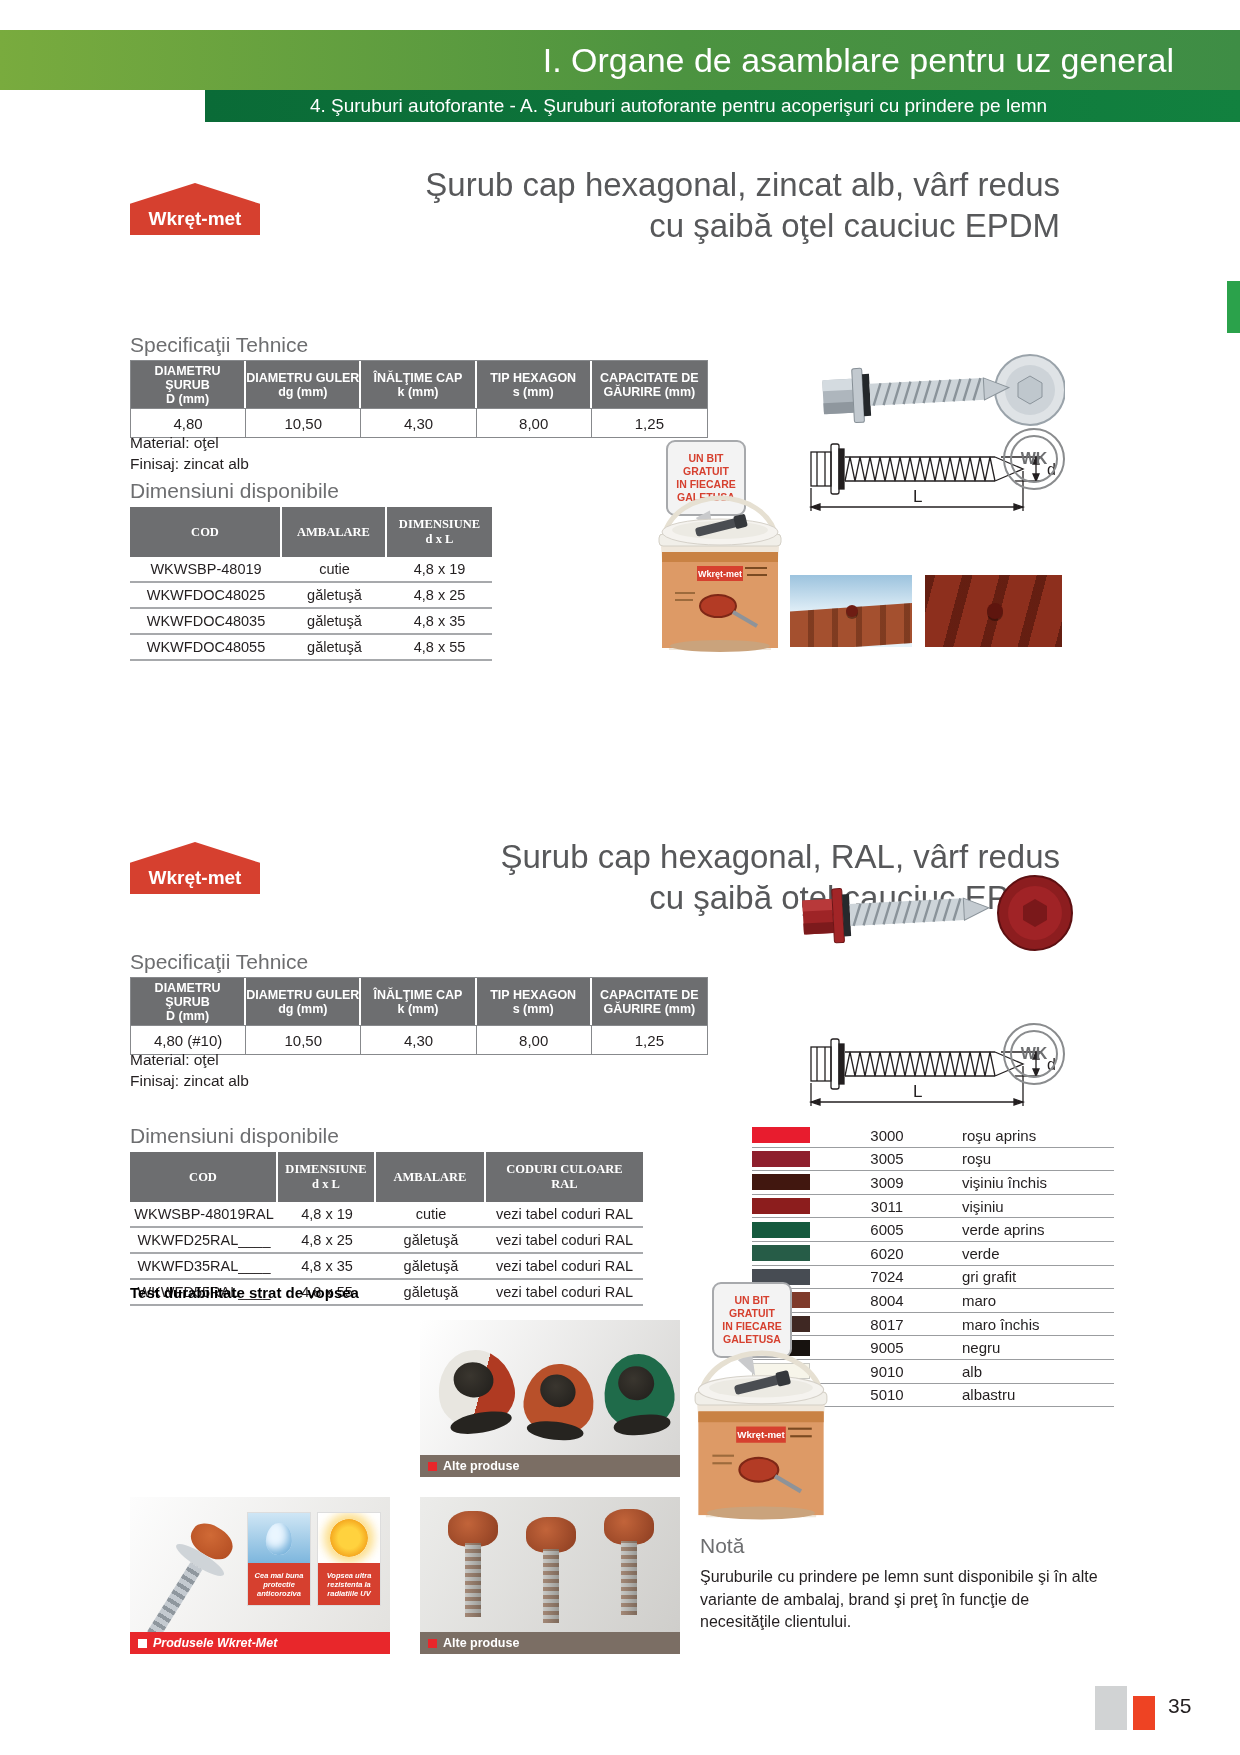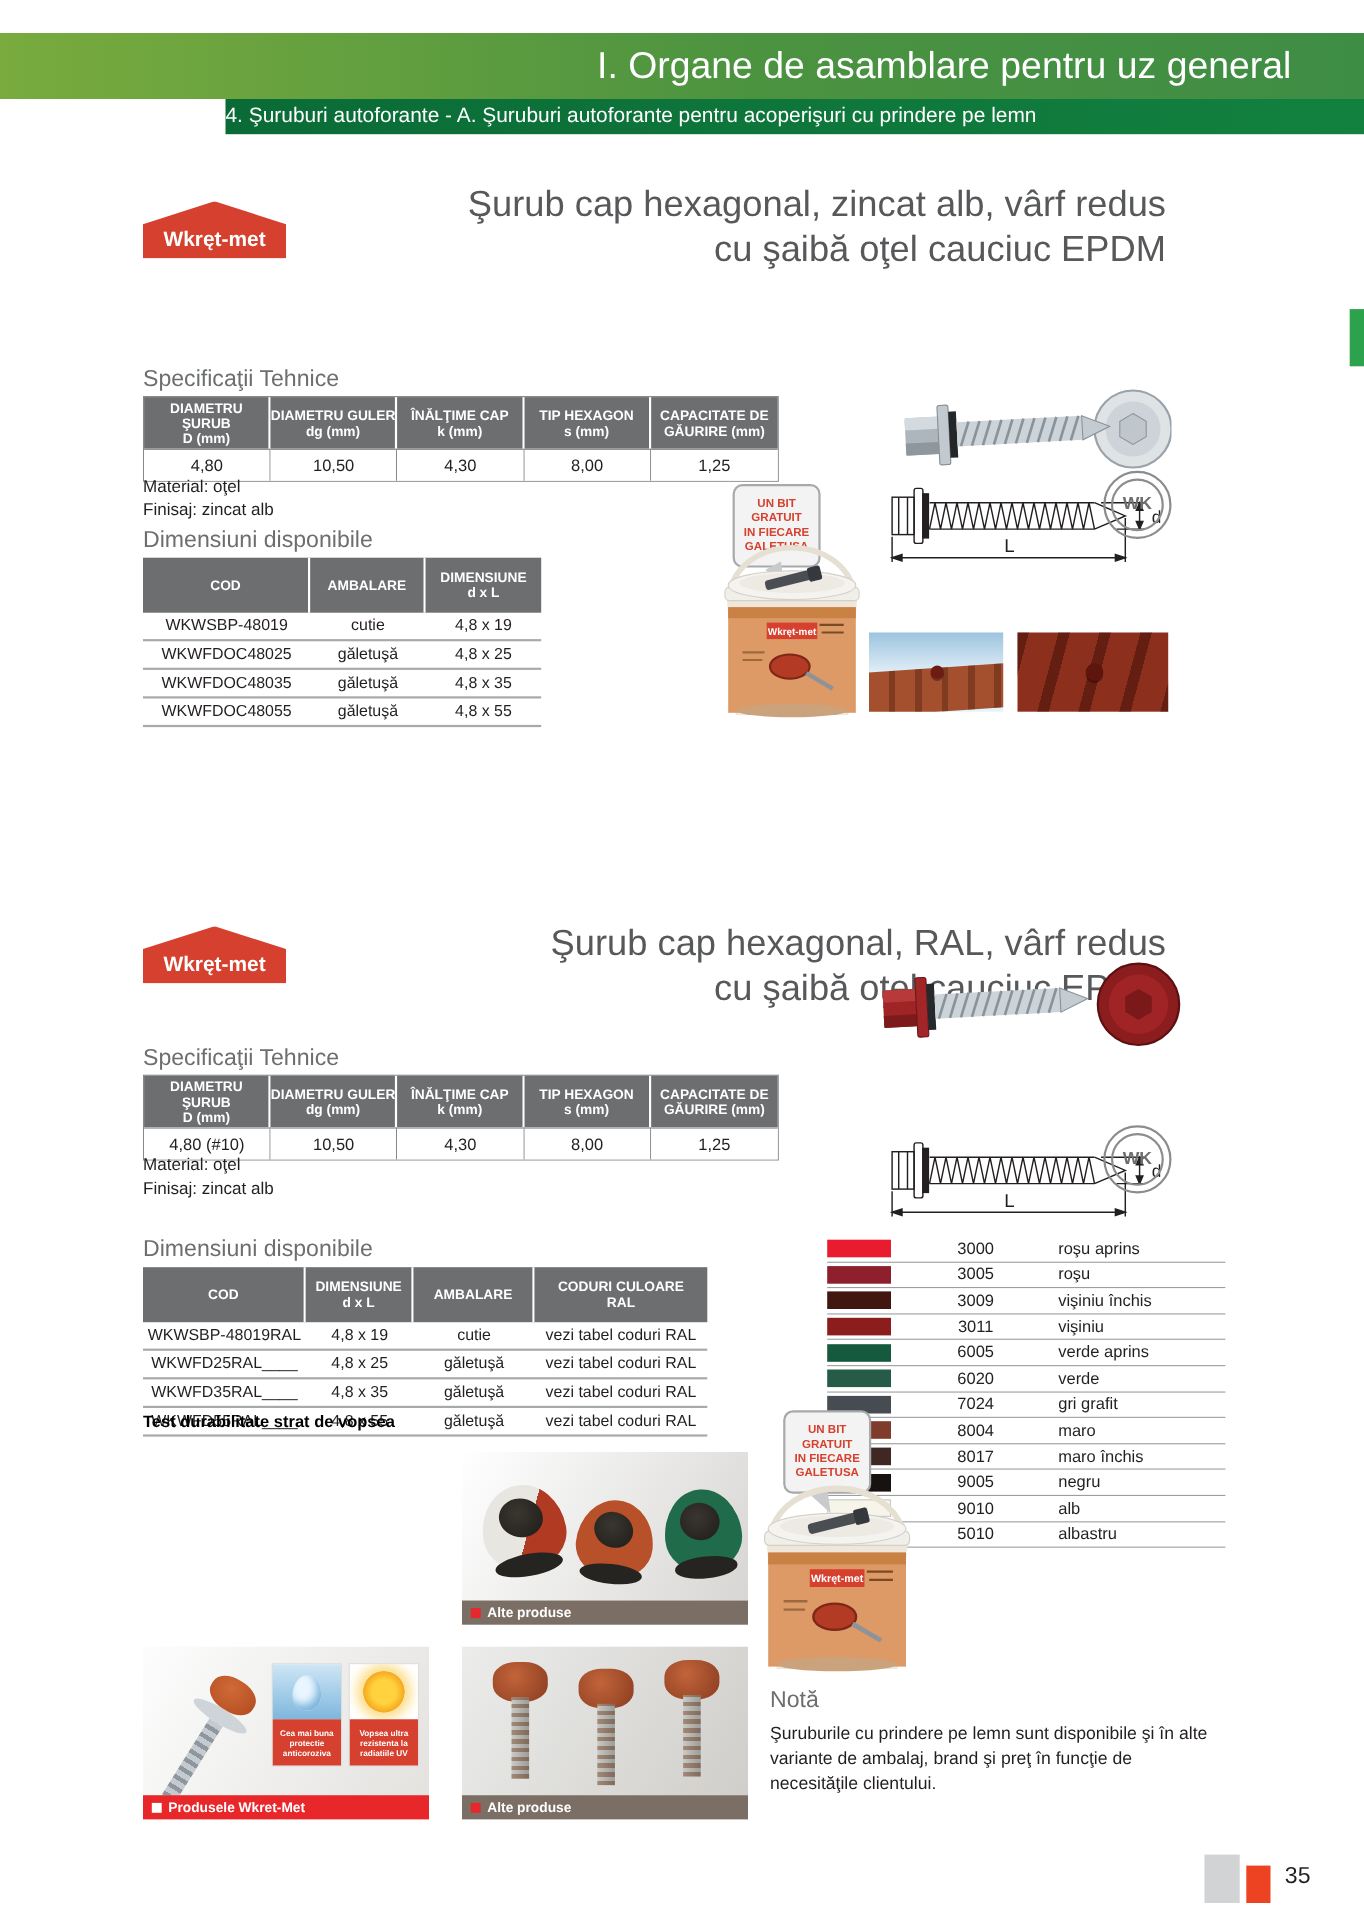--- a/index.html
+++ b/index.html
@@ -6,21 +6,21 @@
   .page{position:relative;width:1240px;height:1755px;background:#fff;overflow:hidden;
         font-family:"Liberation Sans",sans-serif;color:#231f20;}
   .abs{position:absolute;}
 
   
   .banner-main{left:0;top:30px;width:1240px;height:60px;
     background:linear-gradient(90deg,#79ab3e,#4c9340 55%,#3e8d45);
     color:#fff;font-size:34px;line-height:60px;text-align:right;padding-right:66px;box-sizing:border-box;}
   .banner-sub{left:205px;top:90px;width:1035px;height:32px;
     background:linear-gradient(90deg,#0a6b37,#12813f);
-    color:#fff;font-size:19px;line-height:32px;text-align:left;padding-right:88px;box-sizing:border-box;}
+    color:#fff;font-size:19px;line-height:32px;text-align:center;padding-right:88px;box-sizing:border-box;}
   .edge-tab{right:0;top:281px;width:13px;height:52px;background:#2ba24b;}
 
   
   .logo{width:130px;height:52px;background:#d6402f;
     clip-path:polygon(50% 0,100% 40%,100% 100%,0 100%,0 40%);}
   .logo span{position:absolute;left:0;right:0;bottom:5px;text-align:center;
     color:#fff;font-weight:bold;font-size:19px;}
 
   
   .prod-title{width:700px;text-align:right;font-size:33px;line-height:41px;color:#57585a;white-space:pre-line;}
@@ -34,21 +34,21 @@
     display:flex;align-items:center;justify-content:center;text-align:center;white-space:pre-line;
     border-right:2px solid #fff;box-sizing:border-box;}
   .spec-hcell:last-child{border-right:none;}
   .spec-vrow{display:grid;grid-template-columns:repeat(5,1fr);}
   .spec-vcell{background:#fff;font-size:15px;height:29px;display:flex;align-items:center;justify-content:center;
     border-right:1px solid #87898c;border-top:1px solid #87898c;box-sizing:border-box;}
   .spec-vcell:last-child{border-right:none;}
 
   
   .dims-table{box-sizing:border-box;}
-  .dims-hrow{display:grid;}
+  .dims-hrow{display:grid;font-family:Liberation Serif, serif;}
   .dims-hcell{background:#6d6e70;color:#fff;font-weight:bold;font-size:12.5px;height:50px;
     display:flex;align-items:center;justify-content:center;text-align:center;white-space:pre-line;
     border-right:2px solid #fff;box-sizing:border-box;}
   .dims-hcell:last-child{border-right:none;}
   .dims-row{display:grid;height:24px;border-bottom:2px solid #a7a9ac;}
   .dims-cell{font-size:14.5px;display:flex;align-items:center;justify-content:center;}
   .d1 .dims-hrow,.d1 .dims-row{grid-template-columns:152px 105px 105px;}
   .d2 .dims-hrow,.d2 .dims-row{grid-template-columns:148px 98px 110px 157px;}
 
   
@@ -463,21 +463,21 @@
           <div class="imp"></div>
           <div class="wsh"></div>
         </div>
     </div>
     <div class="caption cap-gray">
       <div class="bullet"></div>
       <div class="ctext">Alte produse</div>
     </div>
   </div>
 
-  <div class="abs photo" style="left:130px;top:1497px;">
+  <div class="abs photo" style="left:130px;top:1497px;font-style:italic;">
     <div class="img" style="background:linear-gradient(120deg,#fdfdfd,#e3e2df);">
       <div style="position:absolute;left:28px;top:22px;transform:rotate(32deg);">
         <div style="width:44px;height:30px;border-radius:45%;background:radial-gradient(circle at 40% 35%,#d06a36,#b04a20);"></div>
         <div style="width:56px;height:14px;margin-left:-6px;border-radius:50%;background:#cfd4d8;"></div>
         <div style="width:14px;height:104px;margin-left:15px;background:repeating-linear-gradient(0deg,#c4cad0 0 5px,#8f979e 5px 9px);"></div>
       </div>
       <div class="badge" style="left:118px;top:16px;">
         <div class="bimg" style="background:linear-gradient(#cfe6f5,#7db6dd);">
             <div class="droplet"></div>
           </div>

